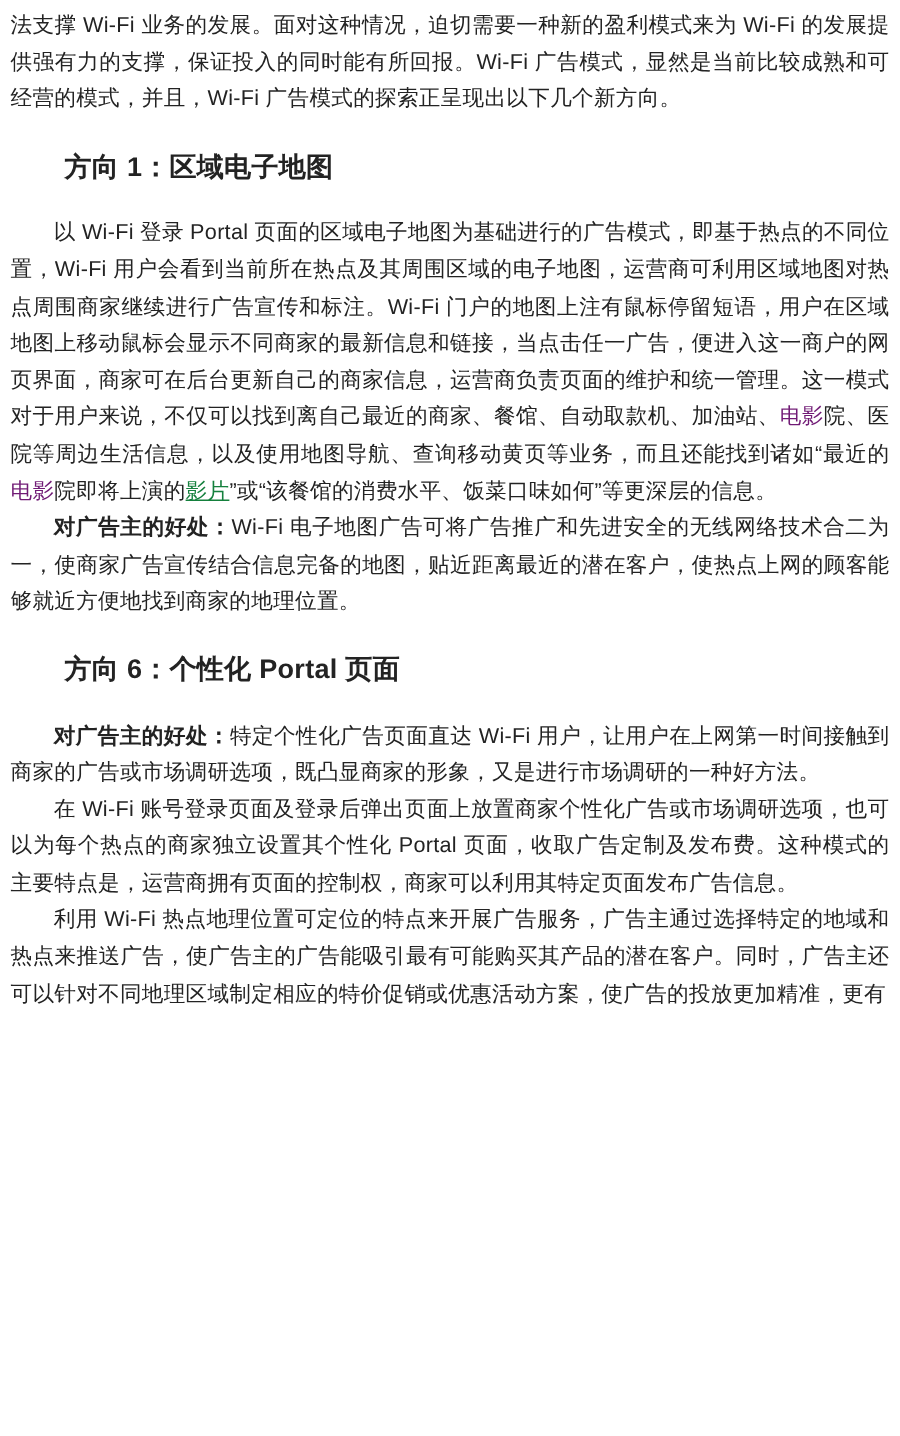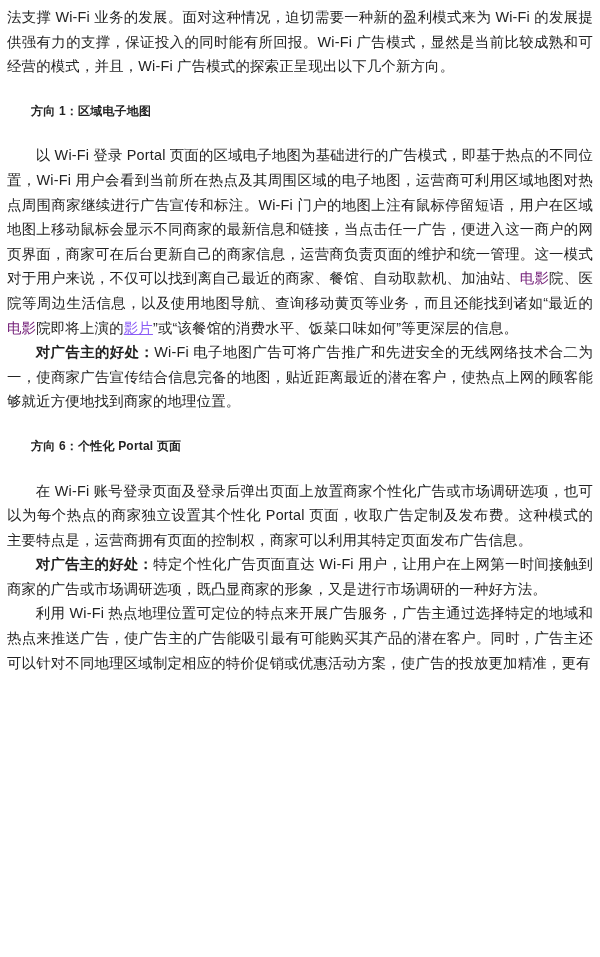--- a/index.html
+++ b/index.html
@@ -19,51 +19,51 @@
   }
   .para {
     font-size: 14.4px;
     line-height: 24.6px;
     letter-spacing: 0.2px;
     text-align: justify;
     text-indent: 2em;
   }
   .para.flush { text-indent: 0; }
   .heading {
-    font-size: 12px;
+    font-size: 18px;
     line-height: 24.6px;
     font-weight: bold;
     padding-left: 2em;
     margin-top: 20px;
     letter-spacing: 0.2px;
   }
   .heading + .para { margin-top: 20px; }
   .page > :first-child { margin-top: 0; }
   .lead { font-weight: bold; }
   a.link { text-decoration: none; cursor: pointer; }
   a.link-dark { color: #701a75; }
-  a.link-light { color: #8b5cf6; text-decoration: underline; }
+  a.link-light { color: #15803d; text-decoration: underline; }
 </style>
 </head>
 <body>
 
 <div class="page">
 
   <p class="para flush">法支撑 Wi-Fi 业务的发展。面对这种情况，迫切需要一种新的盈利模式来为 Wi-Fi 的发展提供强有力的支撑，保证投入的同时能有所回报。Wi-Fi 广告模式，显然是当前比较成熟和可经营的模式，并且，Wi-Fi 广告模式的探索正呈现出以下几个新方向。</p>
 
   <h3 class="heading">方向 1：区域电子地图</h3>
 
   <p class="para"><span>以 Wi-Fi 登录 Portal 页面的区域电子地图为基础进行的广告模式，即基于热点的不同位置，Wi-Fi 用户会看到当前所在热点及其周围区域的电子地图，运营商可利用区域地图对热点周围商家继续进行广告宣传和标注。Wi-Fi 门户的地图上注有鼠标停留短语，用户在区域地图上移动鼠标会显示不同商家的最新信息和链接，当点击任一广告，便进入这一商户的网页界面，商家可在后台更新自己的商家信息，运营商负责页面的维护和统一管理。这一模式对于用户来说，不仅可以找到离自己最近的商家、餐馆、自动取款机、加油站、</span><a class="link link-dark">电影</a><span>院、医院等周边生活信息，以及使用地图导航、查询移动黄页等业务，而且还能找到诸如“最近的</span><a class="link link-dark">电影</a><span>院即将上演的</span><a class="link link-light">影片</a><span>”或“该餐馆的消费水平、饭菜口味如何”等更深层的信息。</span></p>
 
   <p class="para"><strong class="lead">对广告主的好处：</strong><span>Wi-Fi 电子地图广告可将广告推广和先进安全的无线网络技术合二为一，使商家广告宣传结合信息完备的地图，贴近距离最近的潜在客户，使热点上网的顾客能够就近方便地找到商家的地理位置。</span></p>
 
 
   <h3 class="heading">方向 6：个性化 Portal 页面</h3>
 
+  <p class="para"><strong class="lead">对广告主的好处：</strong><span>特定个性化广告页面直达 Wi-Fi 用户，让用户在上网第一时间接触到商家的广告或市场调研选项，既凸显商家的形象，又是进行市场调研的一种好方法。</span></p>
+
   <p class="para">在 Wi-Fi 账号登录页面及登录后弹出页面上放置商家个性化广告或市场调研选项，也可以为每个热点的商家独立设置其个性化 Portal 页面，收取广告定制及发布费。这种模式的主要特点是，运营商拥有页面的控制权，商家可以利用其特定页面发布广告信息。</p>
-
-  <p class="para"><strong class="lead">对广告主的好处：</strong><span>特定个性化广告页面直达 Wi-Fi 用户，让用户在上网第一时间接触到商家的广告或市场调研选项，既凸显商家的形象，又是进行市场调研的一种好方法。</span></p>
 
 
 
   <p class="para">利用 Wi-Fi 热点地理位置可定位的特点来开展广告服务，广告主通过选择特定的地域和热点来推送广告，使广告主的广告能吸引最有可能购买其产品的潜在客户。同时，广告主还可以针对不同地理区域制定相应的特价促销或优惠活动方案，使广告的投放更加精准，更有</p>
 
 </div>
 
 </body></html>

